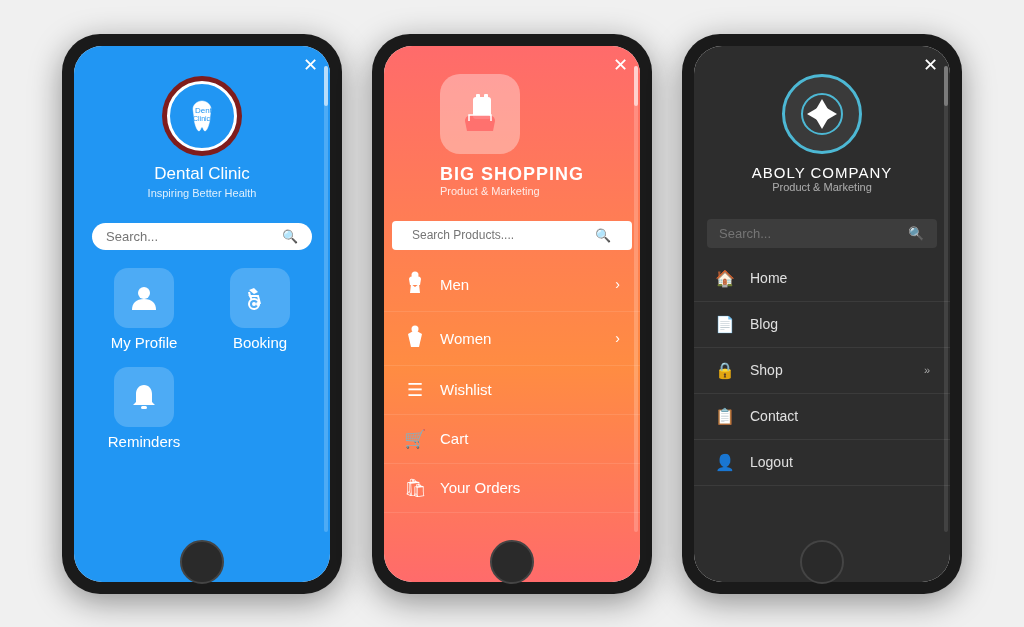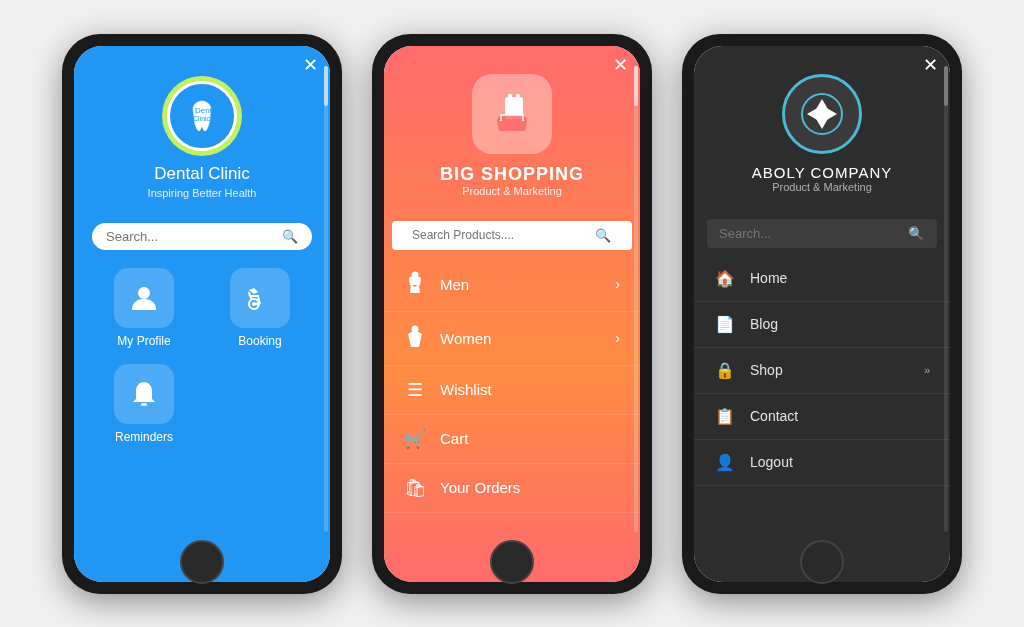--- a/index.html
+++ b/index.html
@@ -104,21 +104,21 @@
     .dental-logo-area {
       display: flex;
       flex-direction: column;
       align-items: center;
       margin-top: 30px;
       margin-bottom: 10px;
     }
     .logo-circle {
       width: 80px;
       height: 80px;
-      background: #bef264;
+      background: #7f1d1d;
       border-radius: 50%;
       display: flex;
       align-items: center;
       justify-content: center;
       overflow: hidden;
       margin-bottom: 8px;
     }
     .dental-inner-circle {
       width: 70px;
       height: 70px;
@@ -181,38 +181,38 @@
       background: rgba(255,255,255,0.2);
       border-radius: 14px;
       display: flex;
       align-items: center;
       justify-content: center;
       color: white;
       font-size: 26px;
     }
     .menu-label {
       color: white;
-      font-size: 12px;
+      font-size: 15px;
       font-weight: 500;
       text-align: center;
     }
 
     
     .shopping-screen {
       background: linear-gradient(180deg, #FF6B6B 0%, #FF8C42 60%, #FF6B6B 100%);
       display: flex;
       flex-direction: column;
       align-items: center;
       height: 100%;
       position: relative;
     }
     .shopping-logo-area {
       display: flex;
       flex-direction: column;
-      align-items: center;
+      align-items: flex-start;
       margin-top: 28px;
       margin-bottom: 12px;
     }
     .shopping-logo-box {
       width: 80px;
       height: 80px;
       background: rgba(255,255,255,0.35);
       border-radius: 20px;
       display: flex;
       align-items: center;

